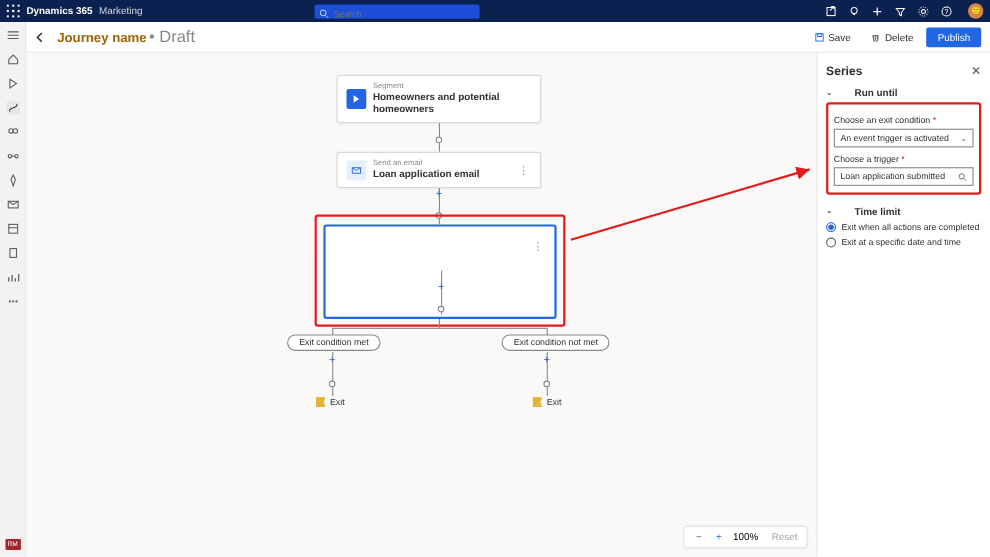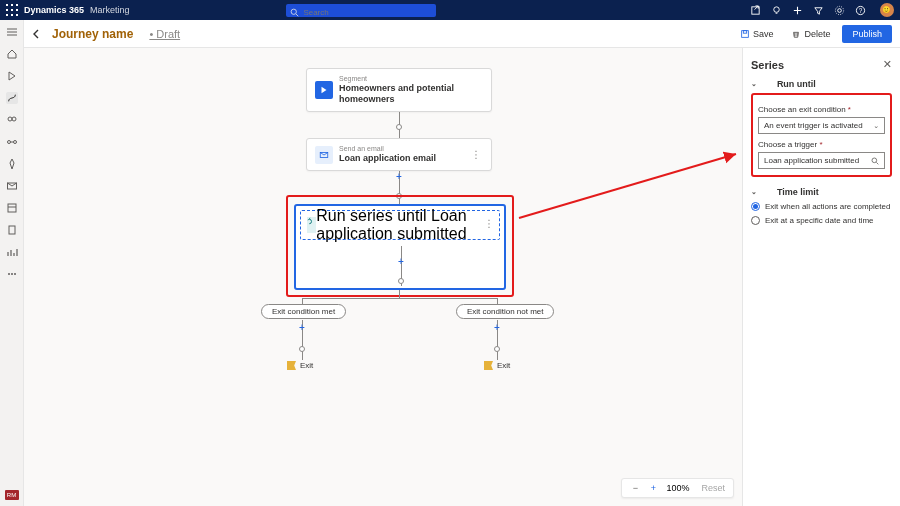--- a/index.html
+++ b/index.html
@@ -14,21 +14,21 @@
 .shell-top .search .icon { width: 9px; height: 9px; margin-right: 4px; }
 .shell-top .search input { flex:1; background:transparent; border:none; color:#cfd6e4; font-size:8px; outline:none; }
 .shell-top .actions { display:flex; align-items:center; gap:10px; margin-left:auto; }
 .shell-top .actions .icon { width:11px; height:11px; display:flex; align-items:center; justify-content:center; }
 .shell-top .avatar { width:14px; height:14px; border-radius:50%; background:#d6844a; display:flex; align-items:center; justify-content:center; font-size:7px; margin-left:4px; }
 
 
 .page-header { position:absolute; top:20px; left:24px; right:0; height:28px; display:flex; align-items:center; background:#fff; border-bottom:1px solid #e6e6e6; padding:0 8px 0 4px; }
 .page-header .back { width:16px; height:16px; display:flex; align-items:center; justify-content:center; margin-right:8px; }
 .page-header .title { font-size:12px; font-weight:600; color:#a16207; }
-.page-header .status { font-size:11px; color:#8a8886; margin-left:16px;text-decoration:underline; }
+.page-header .status { font-size:15px; color:#8a8886; margin-left:2px; }
 .page-header .cmds { margin-left:auto; display:flex; align-items:center; gap:6px; font-size:9px; }
 .page-header .cmd { display:flex; align-items:center; gap:3px; padding:3px 6px; color:#323130; border-radius:2px; }
 .page-header .cmd .icon { width:10px; height:10px; }
 .page-header .publish { background:#2266e3; color:#fff; padding:4px 10px; border-radius:2px; }
 
 
 .left-rail { position:absolute; top:20px; left:0; width:24px; bottom:0; background:#f3f2f1; border-right:1px solid #e6e6e6; display:flex; flex-direction:column; align-items:center; padding-top:6px; gap:10px; }
 .left-rail .icon { width:12px; height:12px; color:#605e5c; display:flex; align-items:center; justify-content:center; }
 .left-rail .spacer { flex:1; }
 .left-rail .badge { width:14px; height:10px; background:#a4262c; color:#fff; font-size:6px; display:flex; align-items:center; justify-content:center; border-radius:1px; margin-bottom:6px; }
@@ -304,32 +304,20 @@
     </div>
     <div class="lines">
       <span class="sub">Send an email</span>
       <span class="main">Loan application email</span>
     </div>
     <span class="more">⋮</span>
   </div>
 
   <div class="highlight-box"></div>
   <div class="series-card">
-    <div class="inner">
-      <div class="thumb teal" style="width:16px;height:16px;">
-        <svg viewBox="0 0 12 12" width="9" height="9">
-            <path d="M3 3 A3 3 0 1 1 3 9" fill="none" stroke="#107c7c" stroke-width="1.3"></path>
-            <path d="M3 3 L1 4 M3 3 L4 1" stroke="#107c7c" stroke-width="1"></path>
-          </svg>
-      </div>
-      <div class="lines">
-        <span class="sub">Run series until</span>
-        <span class="main">Loan application submitted</span>
-      </div>
-    </div>
     <span class="more">⋮</span>
 
     <div class="vline" style="left:105px; top:40px; height:40px;"></div>
     <div class="plus-dot" style="left:100px; top:50px;">+</div>
     <div class="circle-dot" style="left:102px; top:72px;"></div>
   </div>
 
   <div class="vline" style="left:375px; top:242px; height:8px;"></div>
   <div style="position:absolute; left:278px; top:250px; width:195px; height:1px; background:#8a8886;"></div>
   <div class="vline" style="left:278px; top:250px; height:8px;"></div>

